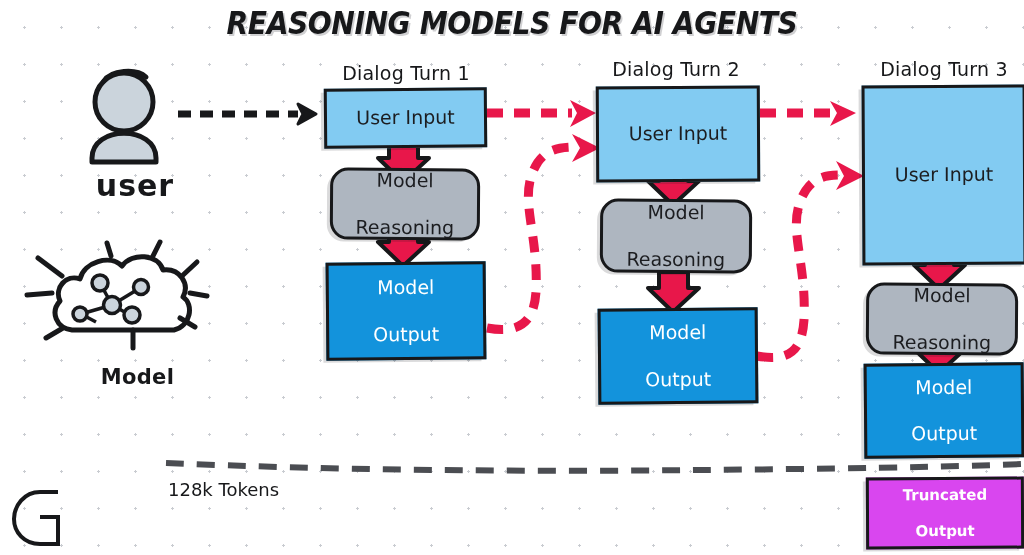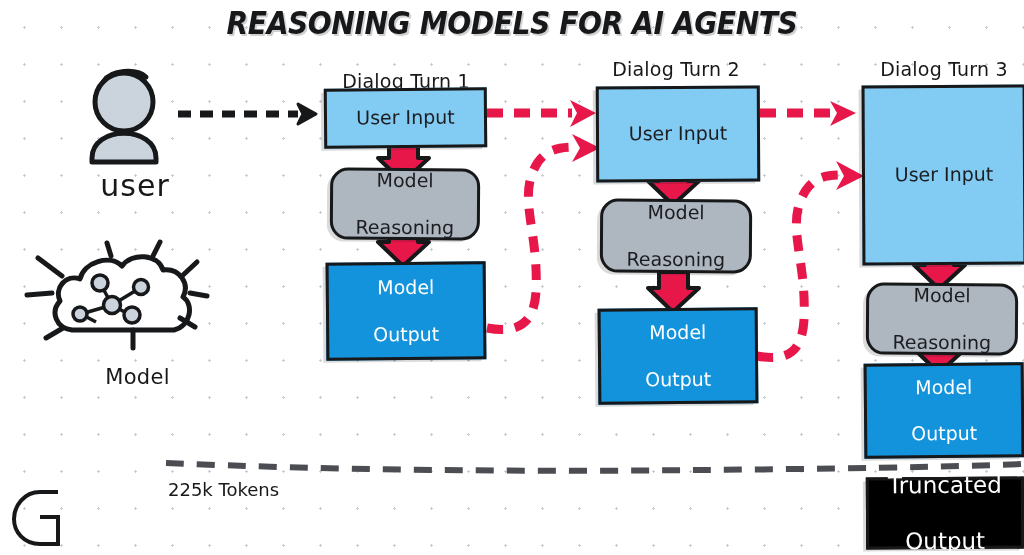--- a/index.html
+++ b/index.html
@@ -75,36 +75,37 @@
     border-radius: 18px;
     box-shadow: -4px 3px 0 -1px rgba(25,25,28,0.16);
   }
   .node.output {
     background: #1393DC;
     color: #ffffff;
     font-size: 19px;
     box-shadow: -4px 3px 0 -1px rgba(25,25,28,0.16);
   }
   .node.truncated {
-    background: #000000;
+    background: #d946ef;
     color: #ffffff;
-    font-size: 23px;
-    box-shadow: -4px 3px 0 -1px rgba(25,25,28,0.16);
+    font-size: 15px;
+    box-shadow: -4px 3px 0 -1px rgba(25,25,28,0.16);
+    font-weight: bold;
   }
 
   
   .sk1 { transform: rotate(-0.5deg); }
   .sk2 { transform: rotate(0.4deg); }
   .sk3 { transform: rotate(-0.3deg); }
 
   
   .sketch-label {
     position: absolute;
     font-family: "DejaVu Sans", sans-serif;
-    font-weight: 400;
+    font-weight: 700;
     color: #17181a;
     text-align: center;
     white-space: nowrap;
   }
   #user-label { font-size: 30px; left: 60px; top: 168px; width: 150px; letter-spacing: 1px; }
   #lm-label {
     font-size: 21px; left: 45px; top: 338px; width: 185px;
     line-height: 1.25; letter-spacing: 0.3px;
   }
   #ctx-label {
@@ -221,24 +222,24 @@
   </g>
 </svg>
 
 <div class="sketch-label" id="user-label">user</div>
 <div class="sketch-label" id="lm-label">
   <br>
   <span>Model</span>
 </div>
 
 <div id="ctx-label">
-  <div>225k Tokens</div>
-</div>
-
-<div class="turn-label" style="left:318px; top:70px; width:176px;">Dialog Turn 1</div>
+  <div>128k Tokens</div>
+</div>
+
+<div class="turn-label" style="left:318px; top:62px; width:176px;">Dialog Turn 1</div>
 <div class="turn-label" style="left:588px; top:58px; width:176px;">Dialog Turn 2</div>
 <div class="turn-label" style="left:856px; top:58px; width:176px;">Dialog Turn 3</div>
 
 <div class="node user-input sk1" style="left:324px; top:88px; width:163px; height:60px;">
   <span>User Input</span>
 </div>
 <div class="node reasoning sk2" style="left:330px; top:168px; width:150px; height:72px;">
   <span>
     <span>Model</span><br>
     <span>Reasoning</span>

